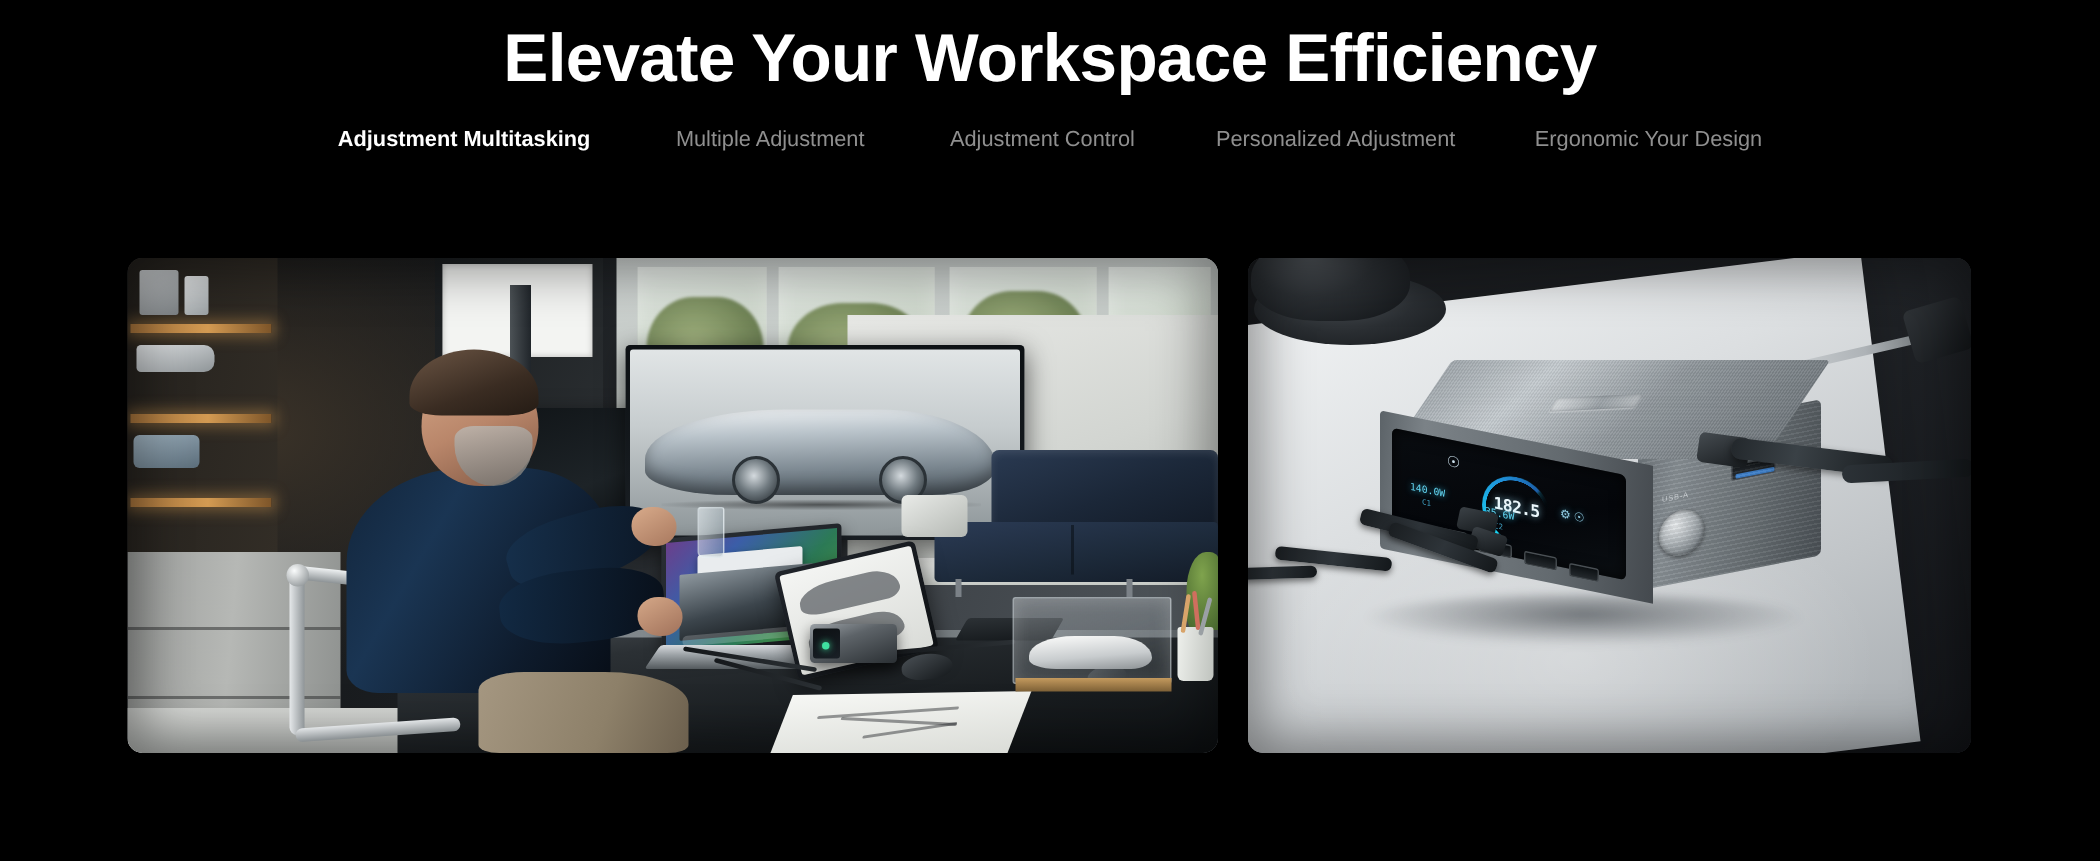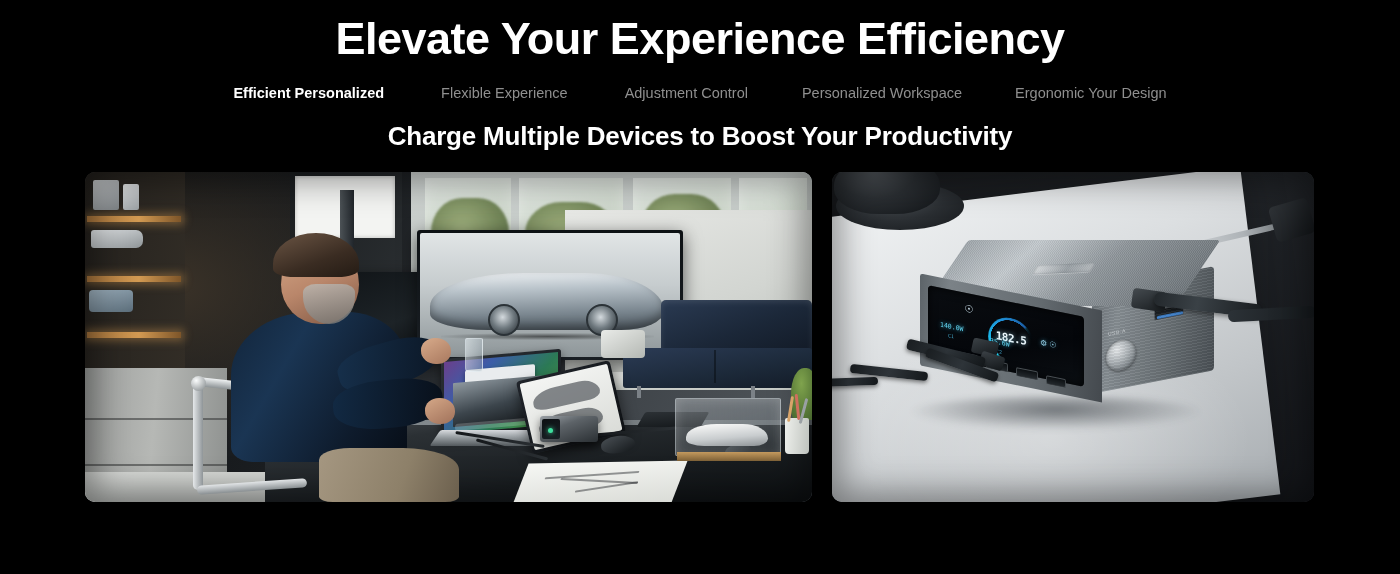--- a/index.html
+++ b/index.html
@@ -723,35 +723,34 @@
     position:absolute; inset:0; pointer-events:none;
     box-shadow: inset 0 0 34px 8px rgba(0,0,0,.42);
     border-radius:10px;
   }
 </style>
 </head>
 <body>
 
 <div class="page">
 
-  <div class="hero-title">Elevate Your Experience Efficiency</div>
+  <div class="hero-title">Elevate Your Workspace Efficiency</div>
 
   <div class="tab-row">
-    <div class="tab-item active">Efficient Personalized</div>
+    <div class="tab-item active">Adjustment Multitasking</div>
     <div class="tab-gap-1"></div>
-    <div class="tab-item">Flexible Experience</div>
+    <div class="tab-item">Multiple Adjustment</div>
     <div class="tab-gap-2"></div>
     <div class="tab-item">Adjustment Control</div>
     <div class="tab-gap-3"></div>
-    <div class="tab-item">Personalized Workspace</div>
+    <div class="tab-item">Personalized Adjustment</div>
     <div class="tab-gap-4"></div>
     <div class="tab-item">Ergonomic Your Design</div>
   </div>
 
-  <div class="sub-title">Charge Multiple Devices to Boost Your Productivity</div>
 
   <div class="panel panel-left">
     <div class="scene-l">
       <div class="l-wall"></div>
 
       <div class="l-windowwall"></div>
       <div class="l-winpane a"></div>
       <div class="l-winpane b"></div>
       <div class="l-winpane c"></div>
       <div class="l-winpane d"></div>

